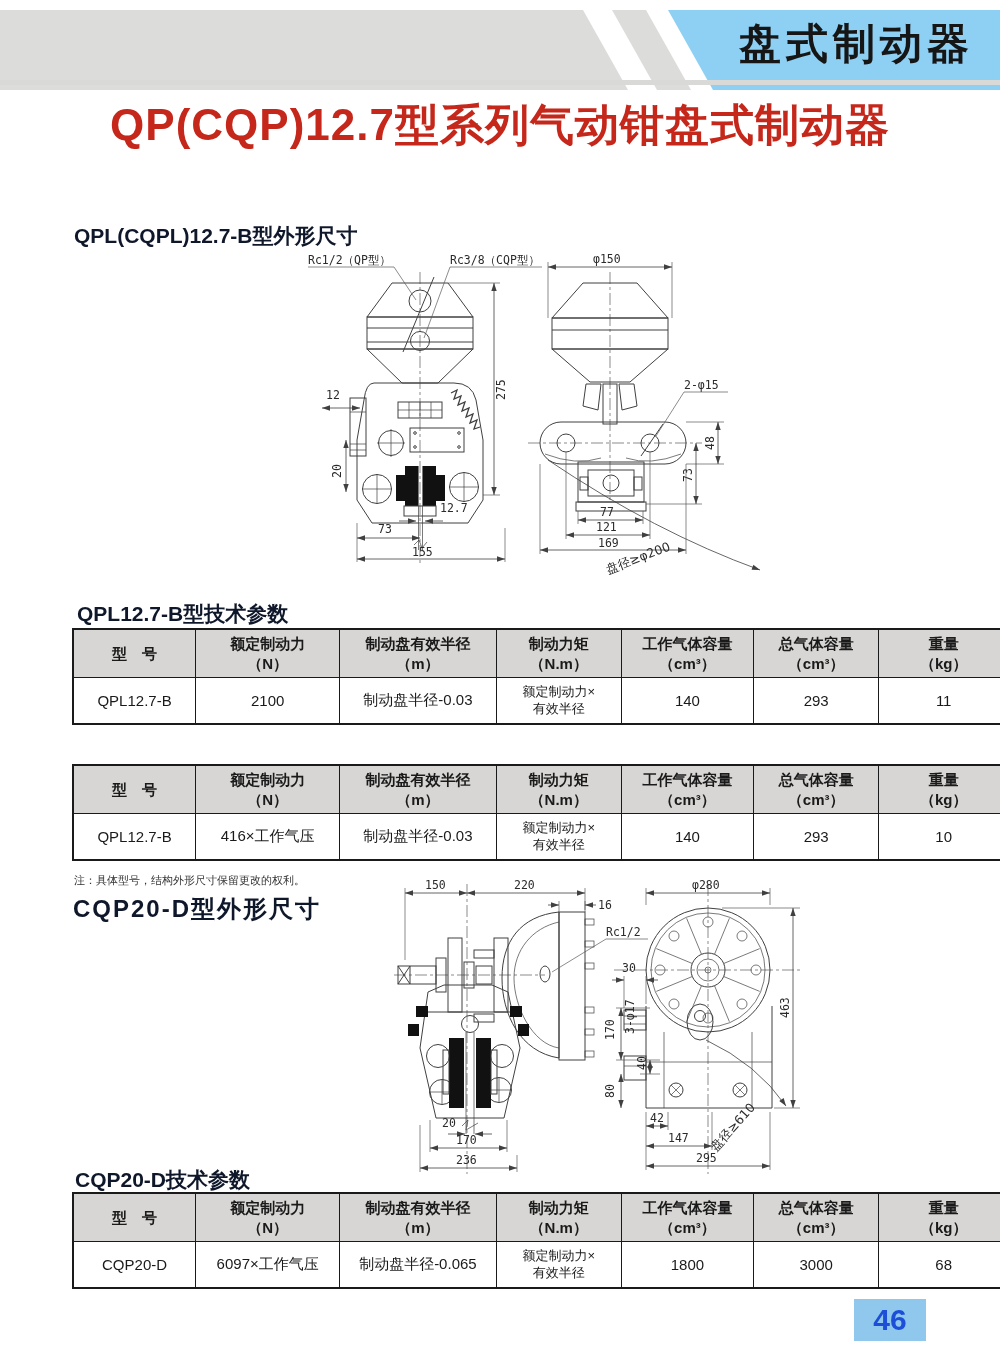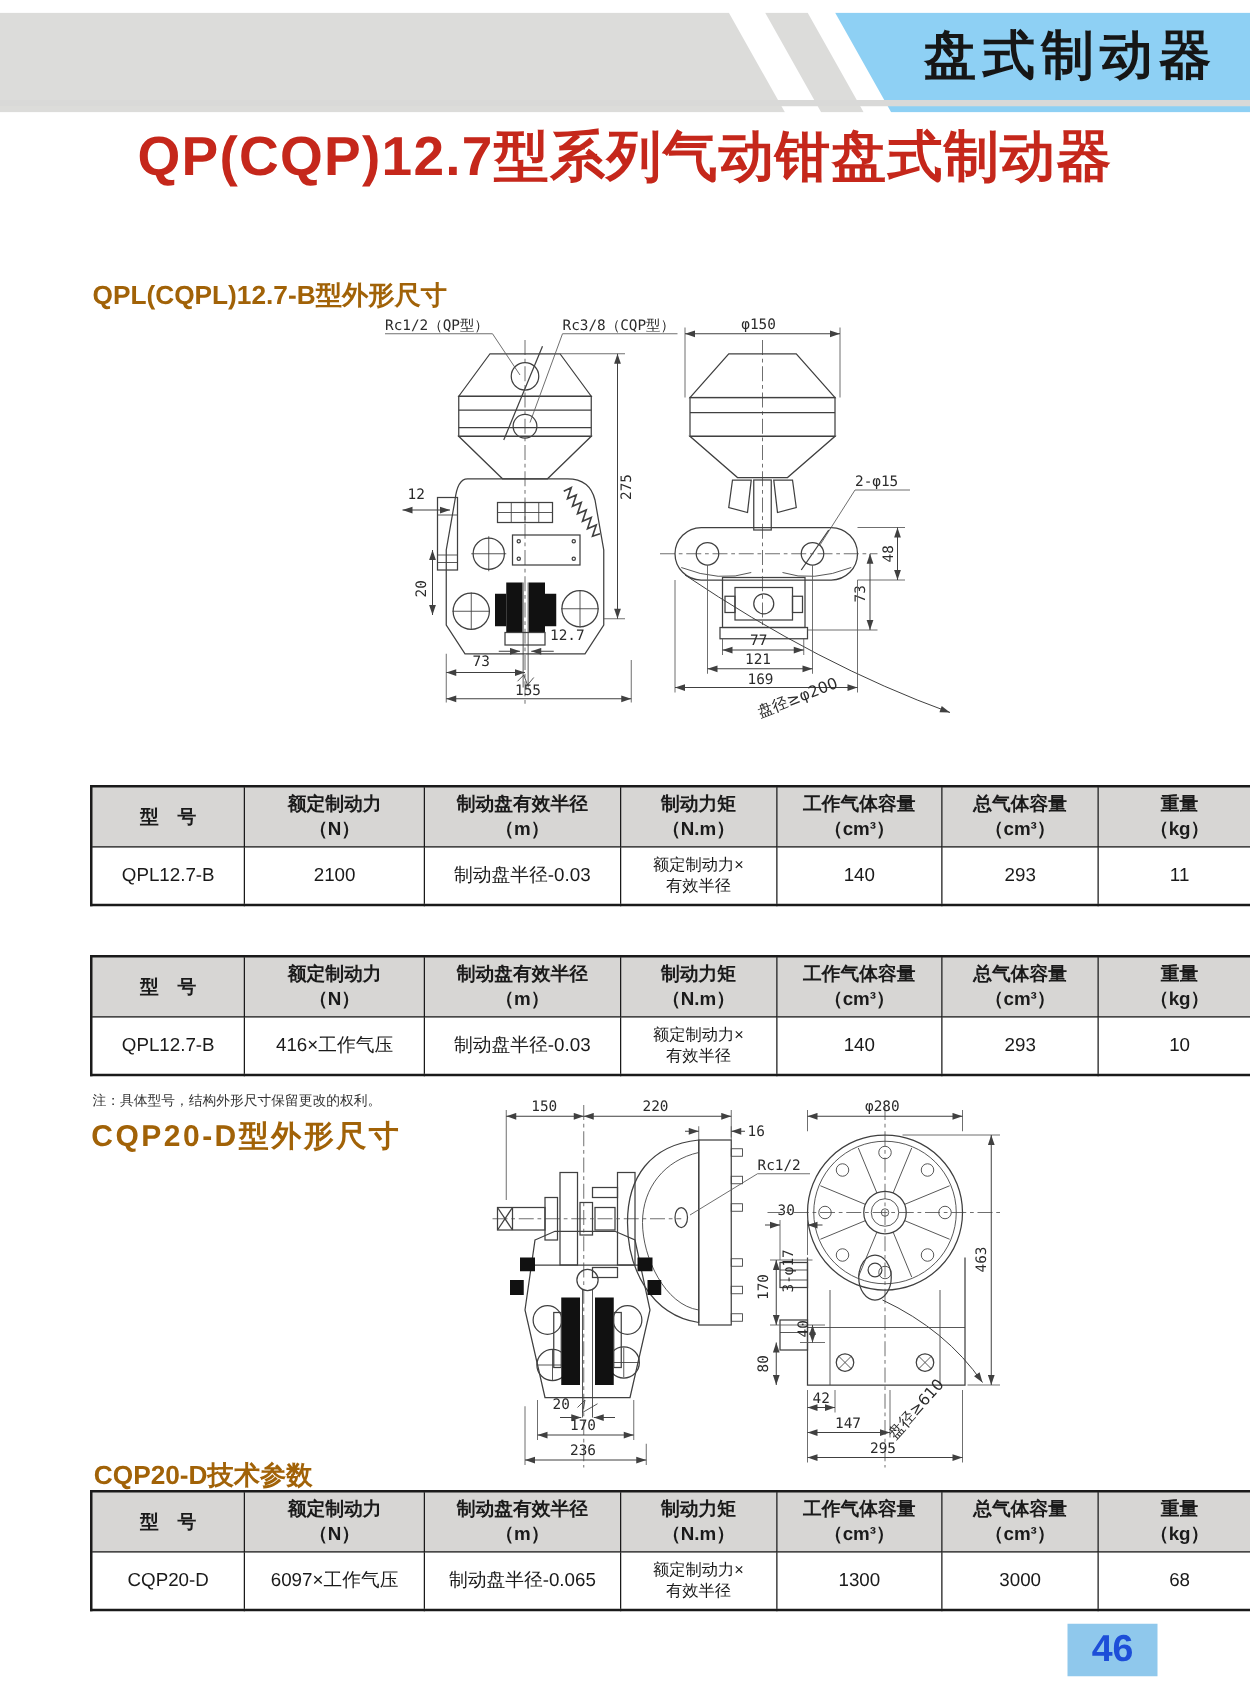--- a/index.html
+++ b/index.html
@@ -14,21 +14,21 @@
       clip-path:polygon(612px 0,646px 0,691px 100%,657px 100%);}
   .banner-blue{position:absolute;inset:0;background:#8ed0f4;
       clip-path:polygon(668px 0,1000px 0,1000px 100%,713px 100%);}
   .banner-title{position:absolute;right:26px;top:6px;font-size:42px;font-weight:bold;
       letter-spacing:5px;color:#161616;}
   .banner-rule{position:absolute;left:0;top:80px;width:1000px;height:5px;background:#d9d9d8;}
 
   .page-title{position:absolute;left:0;top:96px;width:1000px;text-align:center;
       font-size:44px;font-weight:bold;color:#c5271b;letter-spacing:1px;white-space:nowrap;}
 
-  .h-sec{position:absolute;font-weight:bold;color:#a16207;white-space:nowrap;}
+  .h-sec{position:absolute;font-weight:bold;color:#0f172a;white-space:nowrap;}
   .h21{font-size:21px;}
   .h24{font-size:24px;letter-spacing:2px;}
   .note{position:absolute;font-size:11px;color:#333;}
 
   
   .spec{position:absolute;left:72px;width:938px;border-collapse:collapse;table-layout:fixed;
         border:2px solid #1a1a1a;}
   .spec th,.spec td{border:1.5px solid #1a1a1a;text-align:center;vertical-align:middle;
         white-space:pre-line;padding:0 2px;}
   .spec th{background:#d7d6d4;font-weight:bold;font-size:15px;height:47px;line-height:1.3;}
@@ -62,20 +62,21 @@
     <div class="banner-gray"></div>
     <div class="banner-stripe"></div>
     <div class="banner-blue"></div>
     <span class="banner-title">盘式制动器</span>
   </div>
   <div class="banner-rule"></div>
 
   <div class="page-title">QP(CQP)12.7型系列气动钳盘式制动器</div>
 
   <div class="h-sec h21" style="left:74px;top:222px;">QPL(CQPL)12.7-B型外形尺寸</div>
+  <div class="h-sec h21" style="left:77px;top:600px;">QPL12.7-B型技术参数</div>
   <div class="note" style="left:74px;top:873px;">注：具体型号，结构外形尺寸保留更改的权利。</div>
   <div class="h-sec h24" style="left:73px;top:893px;">CQP20-D型外形尺寸</div>
   <div class="h-sec h21" style="left:75px;top:1166px;">CQP20-D技术参数</div>
 
   <svg id="dwg1" class="dwg" style="left:300px;top:248px;" width="490" height="332" viewBox="300 248 490 332">
     <defs>
       <marker id="ae1" markerWidth="9" markerHeight="6" refX="8.5" refY="3" orient="auto" markerUnits="userSpaceOnUse">
         <path d="M0.5,0.3 L8.5,3 L0.5,5.7 Z" fill="#404040"></path>
         </marker>
       <marker id="as1" markerWidth="9" markerHeight="6" refX="8.5" refY="3" orient="auto-start-reverse" markerUnits="userSpaceOnUse">
@@ -529,21 +530,21 @@
 （kg）</th>
     </tr>
       </thead>
     <tbody>
         <tr>
       <td>CQP20-D</td>
       <td>6097×工作气压</td>
       <td>制动盘半径-0.065</td>
       <td class="small">额定制动力×
 有效半径</td>
-      <td>1300</td>
+      <td>1800</td>
       <td>3000</td>
       <td>68</td>
     </tr>
       </tbody>
   </table>
 
   <div class="page-badge">
     <span>46</span>
   </div>
 

